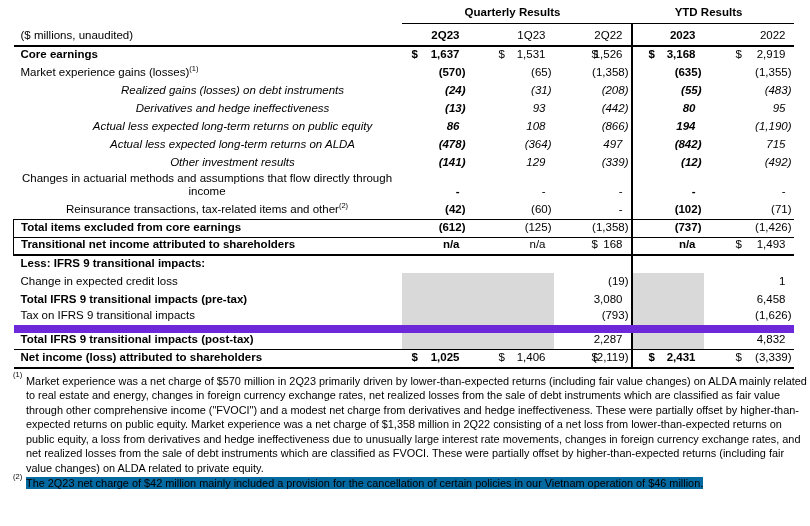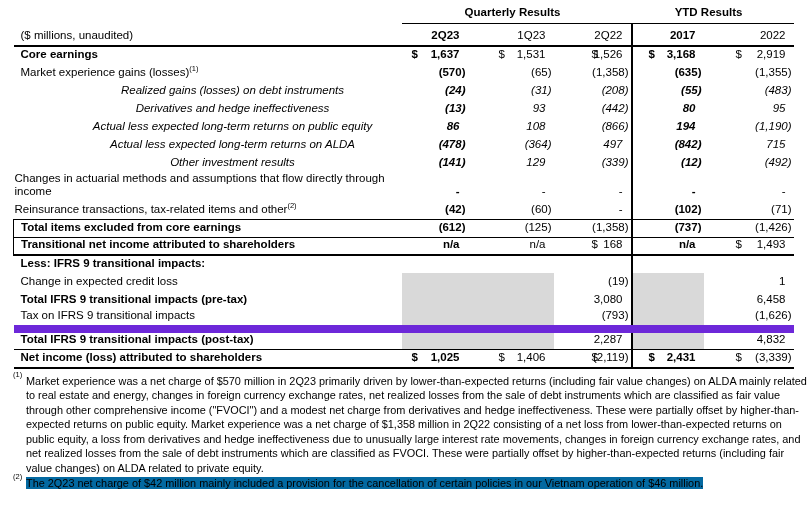--- a/index.html
+++ b/index.html
@@ -9,21 +9,21 @@
   table{border-collapse:collapse;table-layout:fixed;width:780px;font-size:11.5px;}
   td{padding:0 8px 3px 0;vertical-align:bottom;line-height:13px;overflow:visible;}
   thead tr.ghead{height:21px;}
   thead tr.colhdr{height:23px;margin-top:32px;}
   tbody tr{height:18px;}
   tbody tr.tall{height:28px;}
 
   td.lbl{text-align:left;padding-left:7px;padding-right:2px;}
   tr.it td{font-style:italic;}
   tr.it td.lbl{padding-left:52px;text-align:center;}
-  tr.hang td.lbl{padding-left:1px;}
+  tr.hang td.lbl{padding-left:1px;text-align:center;}
   tr.b td.lbl{font-weight:bold;}
 
   td.v{position:relative;text-align:right;}
   td.v.paren{padding-right:2px;}
   .dol{position:absolute;bottom:3px;}
   td.v1 .dol{left:10px;} td.v2 .dol{left:31px;} td.v3 .dol{left:38px;}
   td.v4 .dol{left:16px;} td.v5 .dol{left:32px;}
   td.v1,td.v4{font-weight:bold;}
 
   td.divR{border-right:2px solid #000;}
@@ -63,21 +63,21 @@
       <tr class="ghead">
         <td class="lbl"></td>
         <td class="ghdr" colspan="3">Quarterly Results</td>
         <td class="ghdr" colspan="2">YTD Results</td>
       </tr>
       <tr class="colhdr">
         <td class="lbl">($ millions, unaudited)</td>
         <td class="v v1"><span>2Q23</span></td>
         <td class="v v2"><span>1Q23</span></td>
         <td class="v v3 divR"><span>2Q22</span></td>
-        <td class="v v4"><span>2017</span></td>
+        <td class="v v4"><span>2023</span></td>
         <td class="v v5"><span>2022</span></td>
       </tr>
     </thead>
     <tbody id="tbody">
         <tr class="b">
           <td class="lbl"><span>Core earnings</span><sup></sup></td>
           <td class="v v1"><span class="dol">$</span><span class="val">1,637</span></td>
           <td class="v v2"><span class="dol">$</span><span class="val">1,531</span></td>
           <td class="v v3 divR"><span class="dol">$</span><span class="val">1,526</span></td>
           <td class="v v4"><span class="dol">$</span><span class="val">3,168</span></td>

